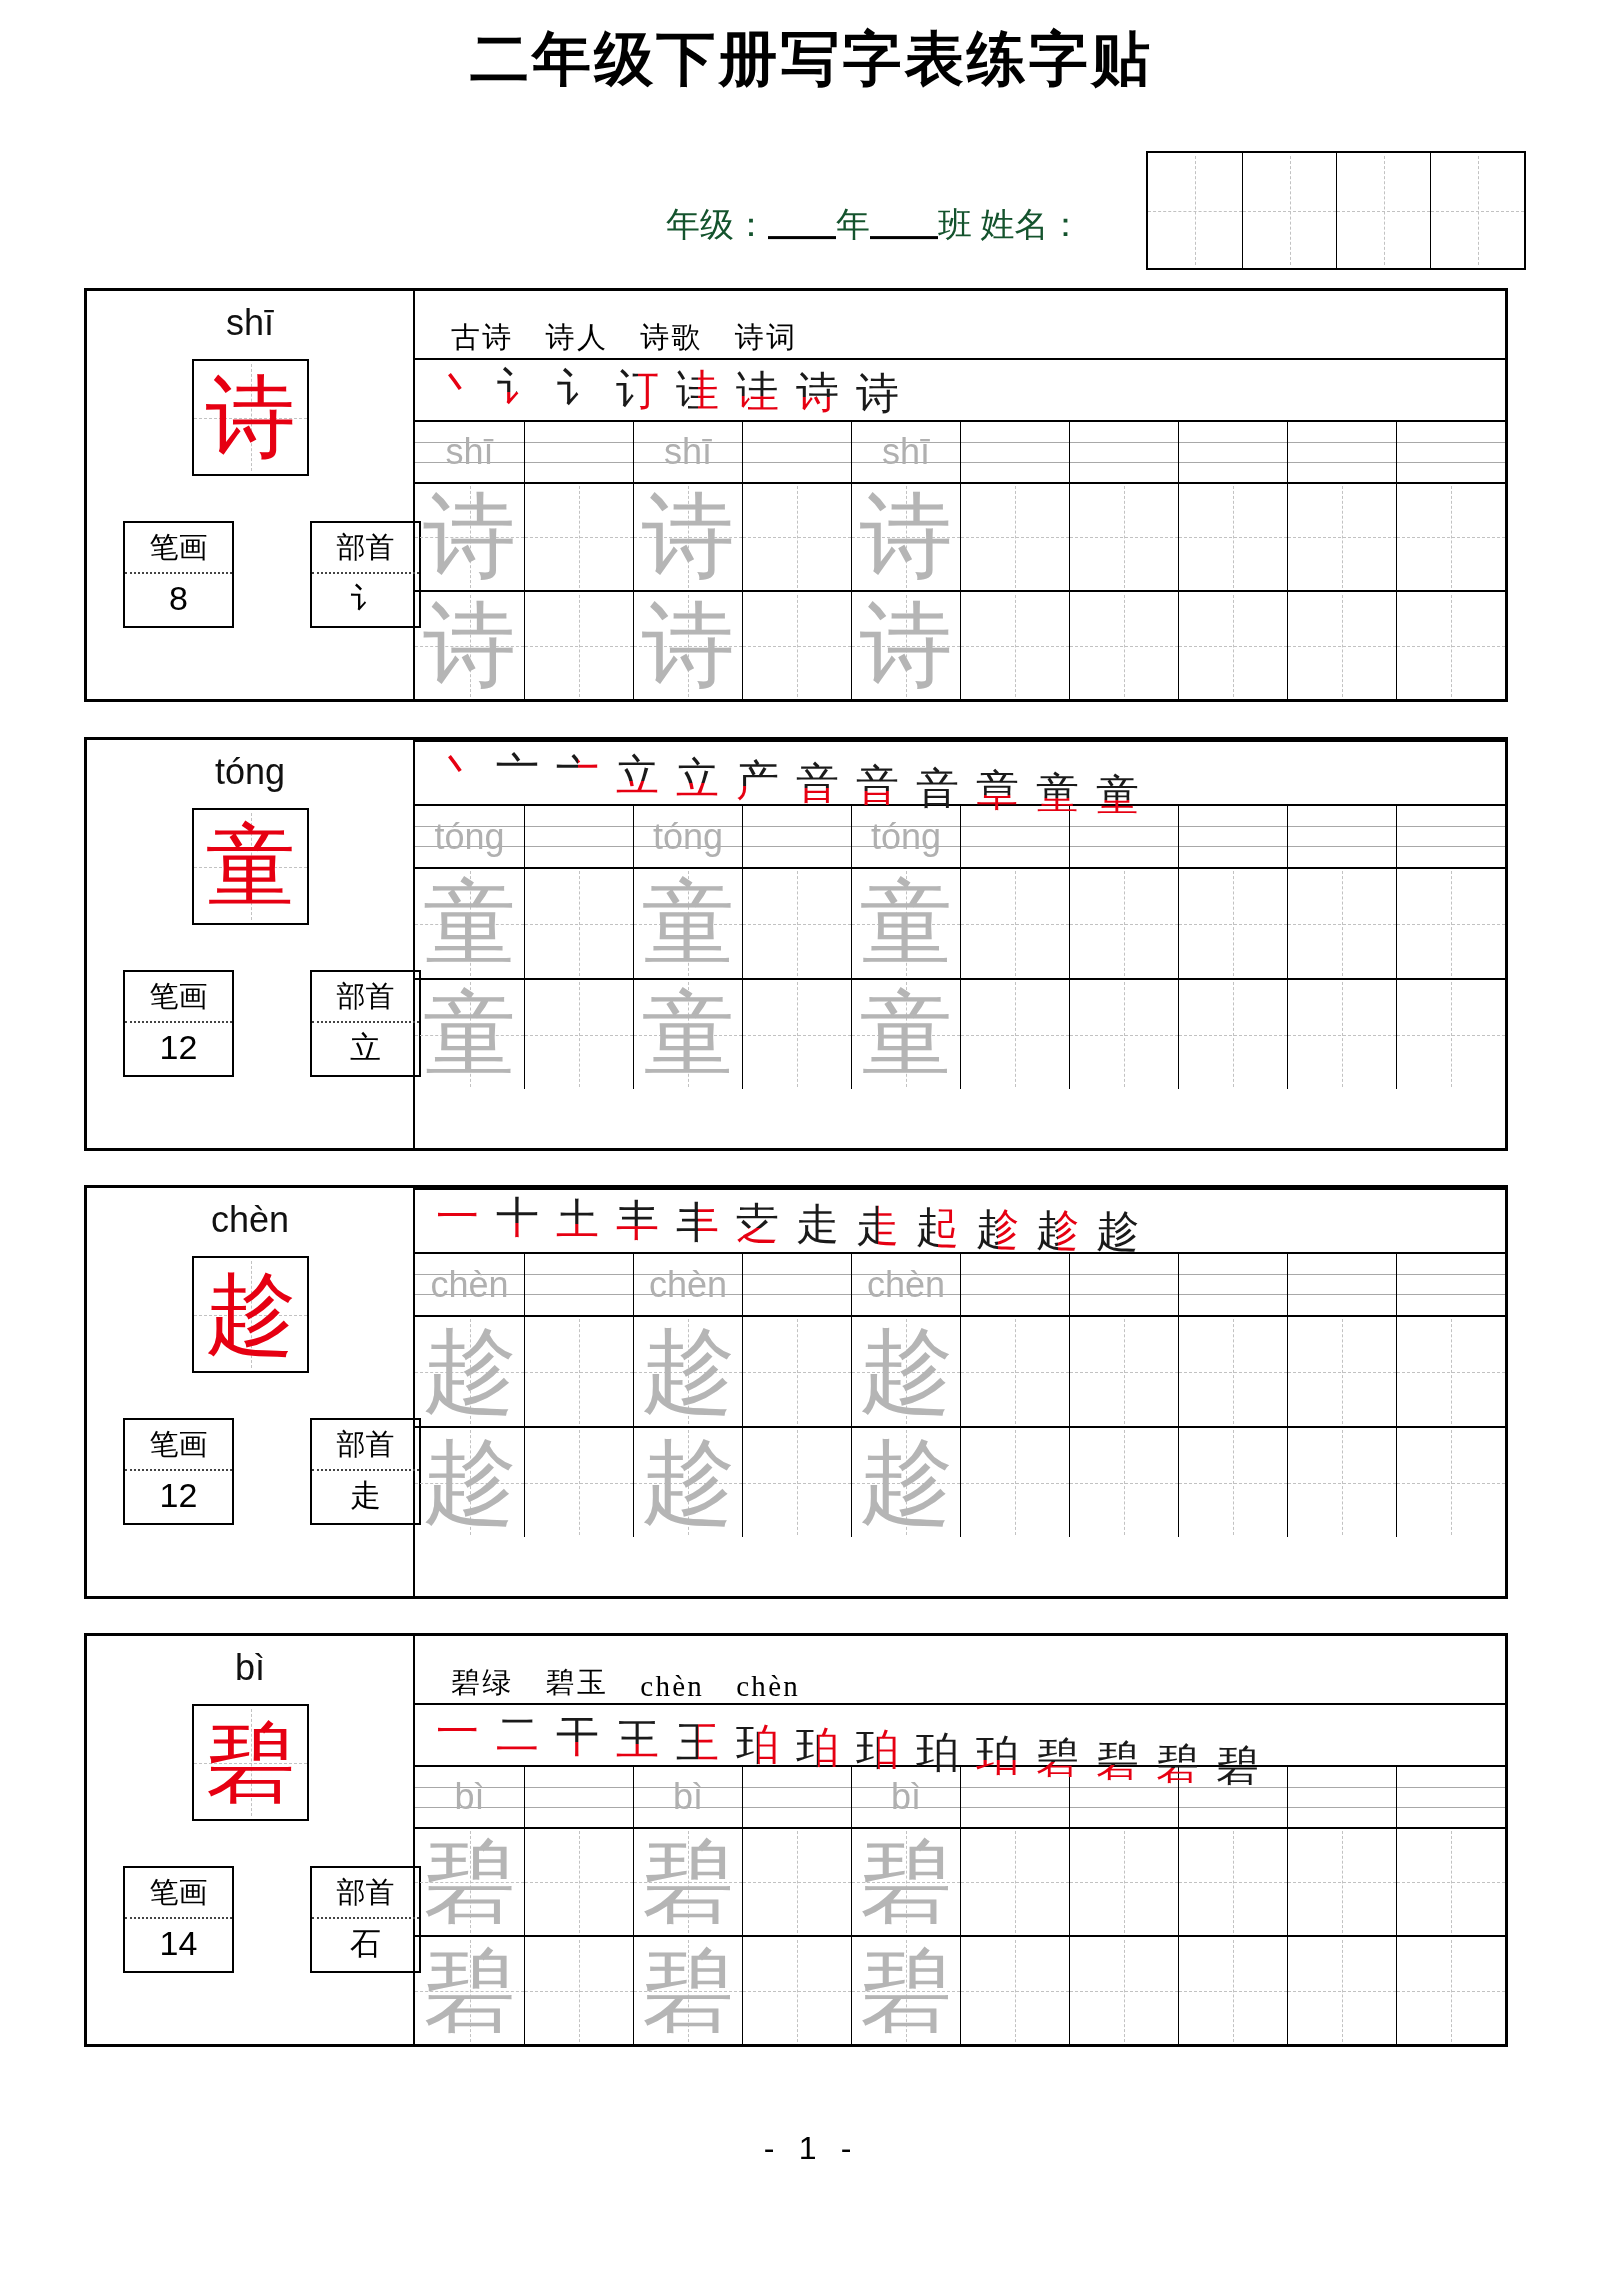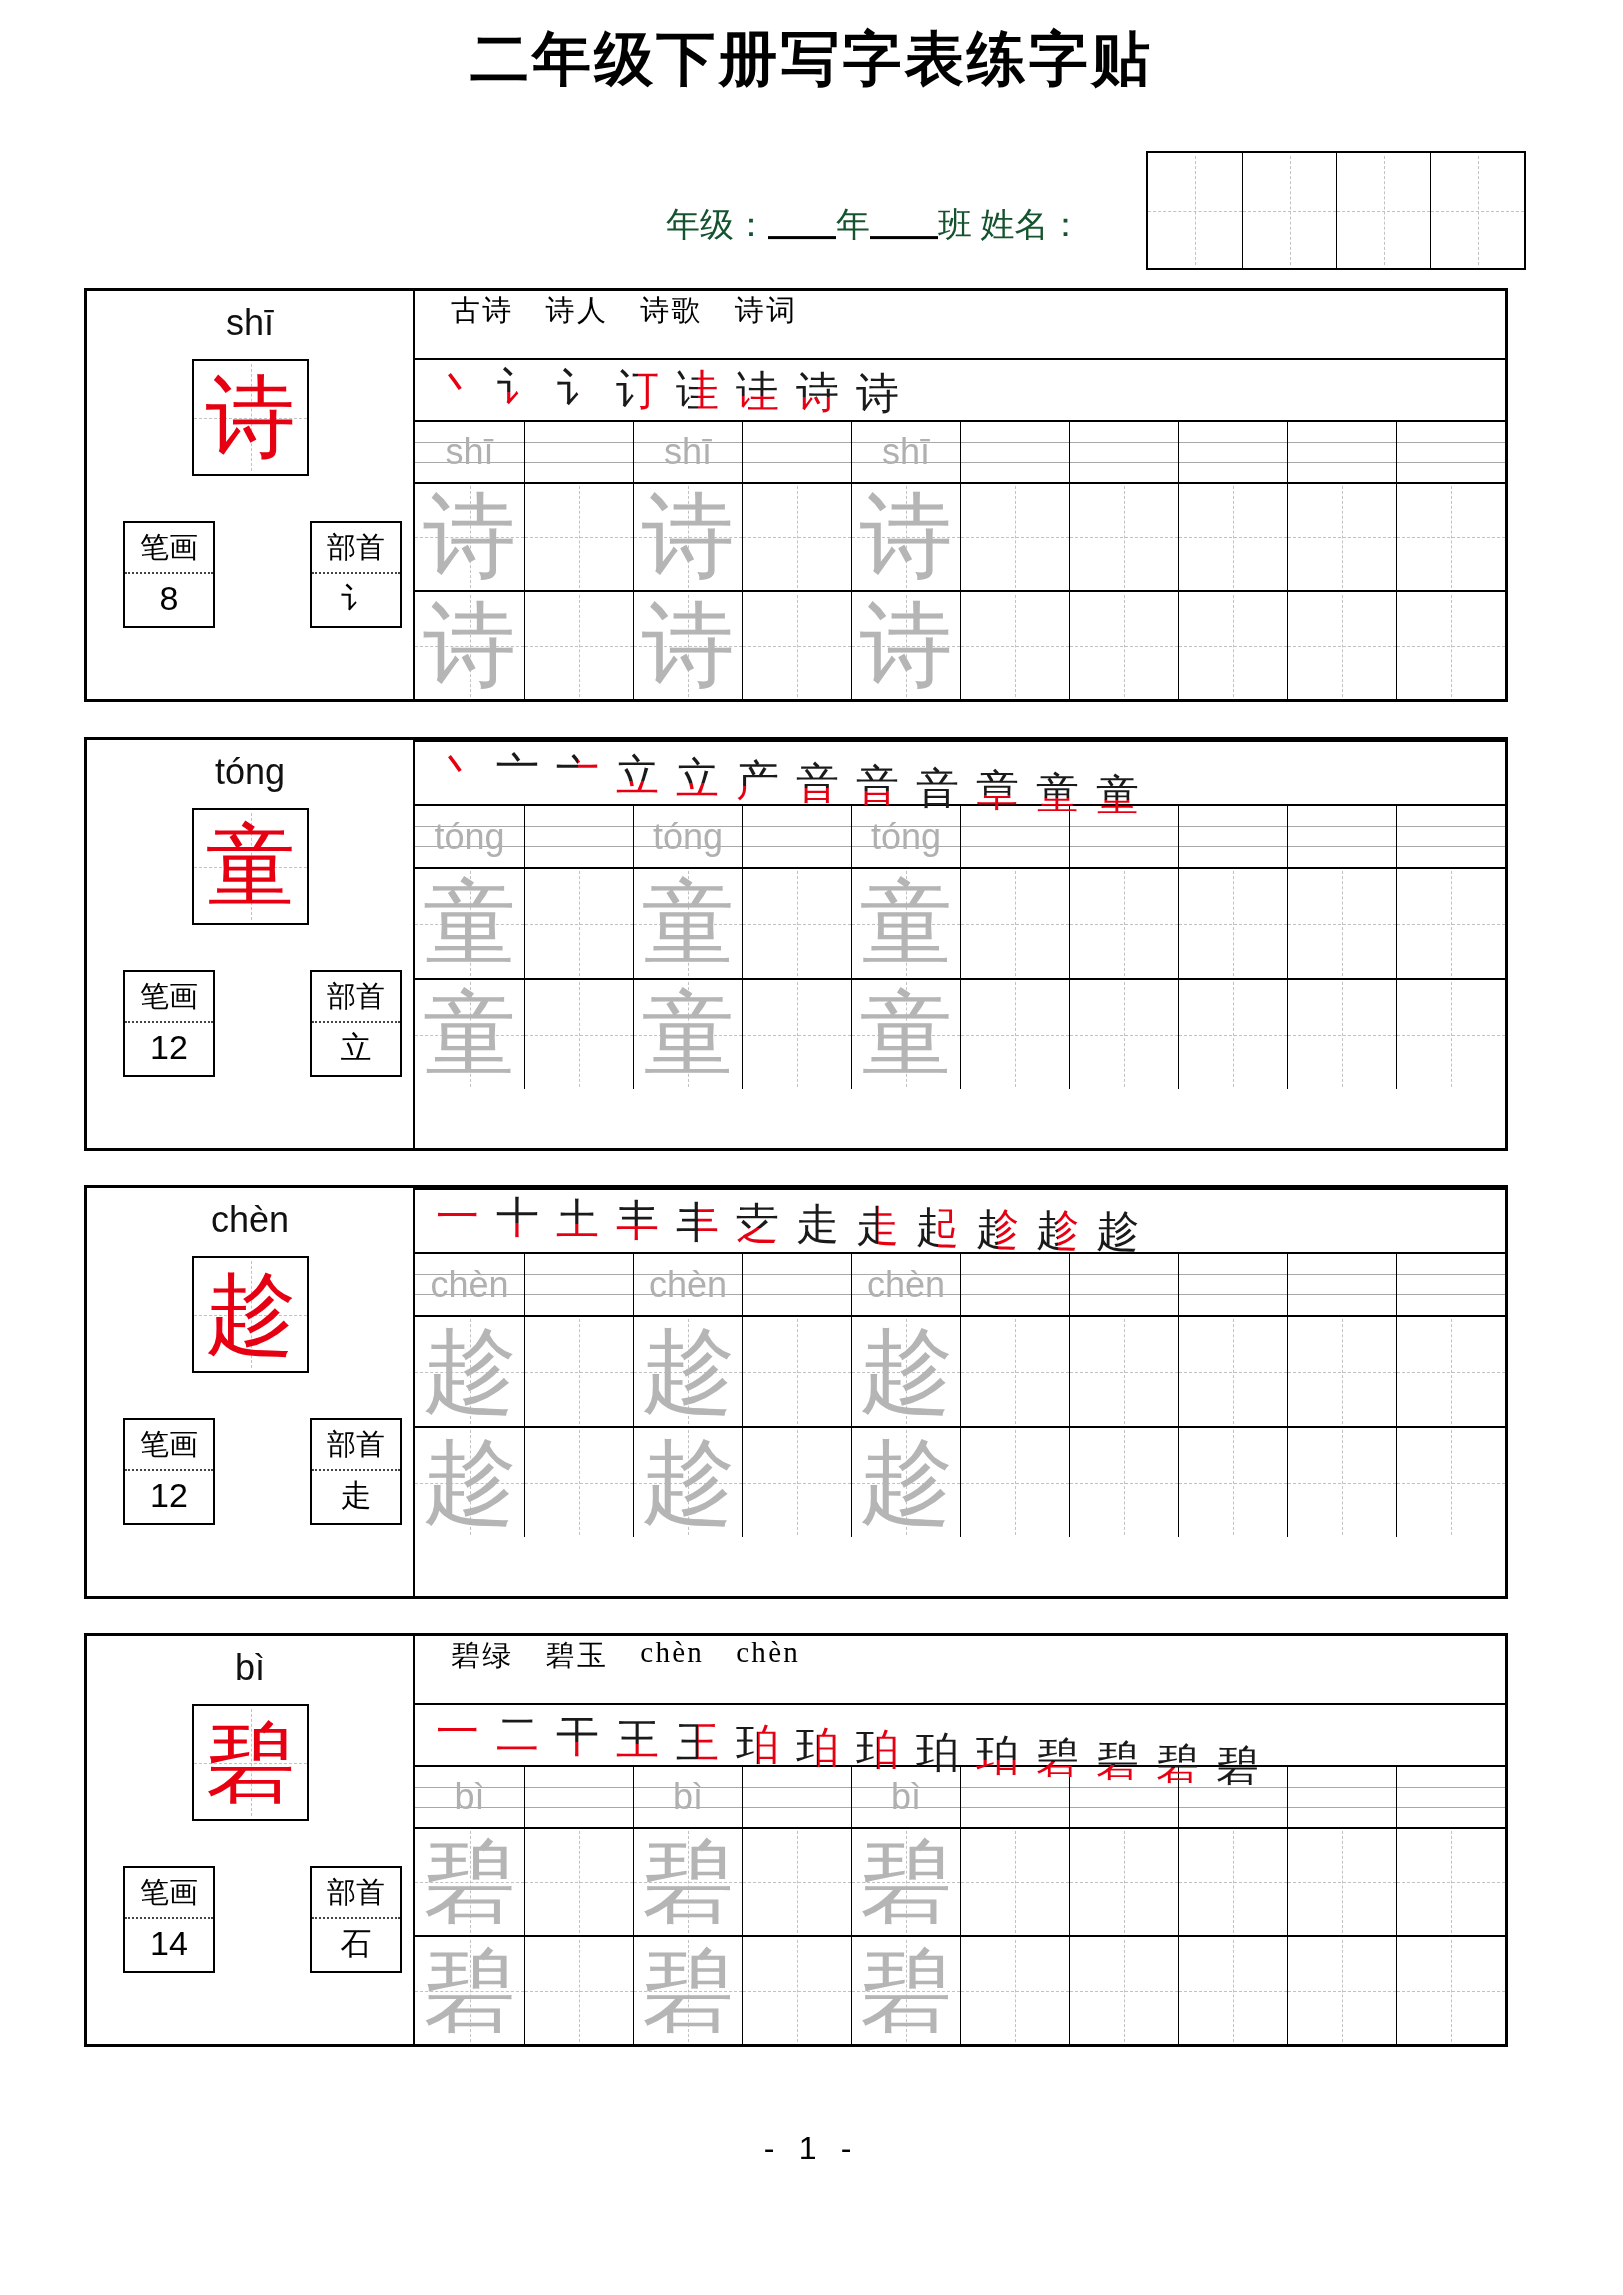--- a/index.html
+++ b/index.html
@@ -31,31 +31,31 @@
   .cross-h::after{content:"";position:absolute;top:50%;left:0;right:0;border-top:1.5px dashed var(--dash);}
 
   .block{position:absolute;left:84px;width:1424px;height:414px;border:3.1px solid #000;background:#fff;}
   .block-left{position:absolute;left:0;top:0;bottom:0;width:328px;border-right:2.3px solid #000;}
   .block-pinyin{position:absolute;top:10.8px;left:0;width:100%;text-align:center;
                 font-size:36px;color:#111;font-family:var(--hei);}
   .char-box{position:absolute;left:105px;top:68px;width:117px;height:117px;border:2.3px solid #000;}
   .char-box .big-char{position:absolute;left:0;top:0;width:100%;height:100%;display:flex;
                       align-items:center;justify-content:center;
                       font-family:var(--kai);font-size:90px;color:var(--red);z-index:2;}
-  .info-box{position:absolute;top:230px;width:92px;height:107px;border:2.3px solid #000;}
+  .info-box{position:absolute;top:230px;width:111px;height:107px;border:2.3px solid #000;}
   .info-box.strokes{left:36px;}
   .info-box.radical{left:183px;margin-left:40px;}
   .info-box .lbl{height:51px;display:flex;align-items:center;justify-content:center;
                  font-family:var(--kai);font-size:29px;color:#000;border-bottom:2.3px dotted #444;}
   .info-box .val{height:49px;display:flex;align-items:center;justify-content:center;
                  font-family:var(--hei);font-size:34px;color:#000;}
   .info-box .val.cjk{font-family:var(--kai);font-size:31px;}
 
   .block-right{position:absolute;left:328px;top:0;right:0;bottom:0;display:flex;flex-direction:column;}
-  .row-words{height:68px;display:flex;align-items:flex-start;padding-left:36px;overflow:hidden;}
+  .row-words{height:68px;display:flex;align-items:flex-end;padding-left:36px;overflow:hidden;}
   .row-words .word{font-family:var(--kai);font-size:29px;color:#000;letter-spacing:2.3px;margin-right:32px;white-space:nowrap;}
   .row-strokes{height:64px;border-top:2.3px solid #000;display:flex;align-items:flex-start;
                padding-left:12.4px;overflow:visible;position:relative;z-index:3;}
   .step{display:inline-block;width:60px;text-align:center;font-family:var(--kai);
         font-size:43px;line-height:54px;color:var(--ink);}
   .z-all{color:var(--red);}
   .z-none{color:var(--ink);}
   @supports ((-webkit-background-clip:text) or (background-clip:text)){
     .z-bottom{background-image:linear-gradient(180deg,var(--ink) 0%,var(--ink) 58%,var(--red) 58%,var(--red) 100%);
               -webkit-background-clip:text;background-clip:text;color:transparent;}

